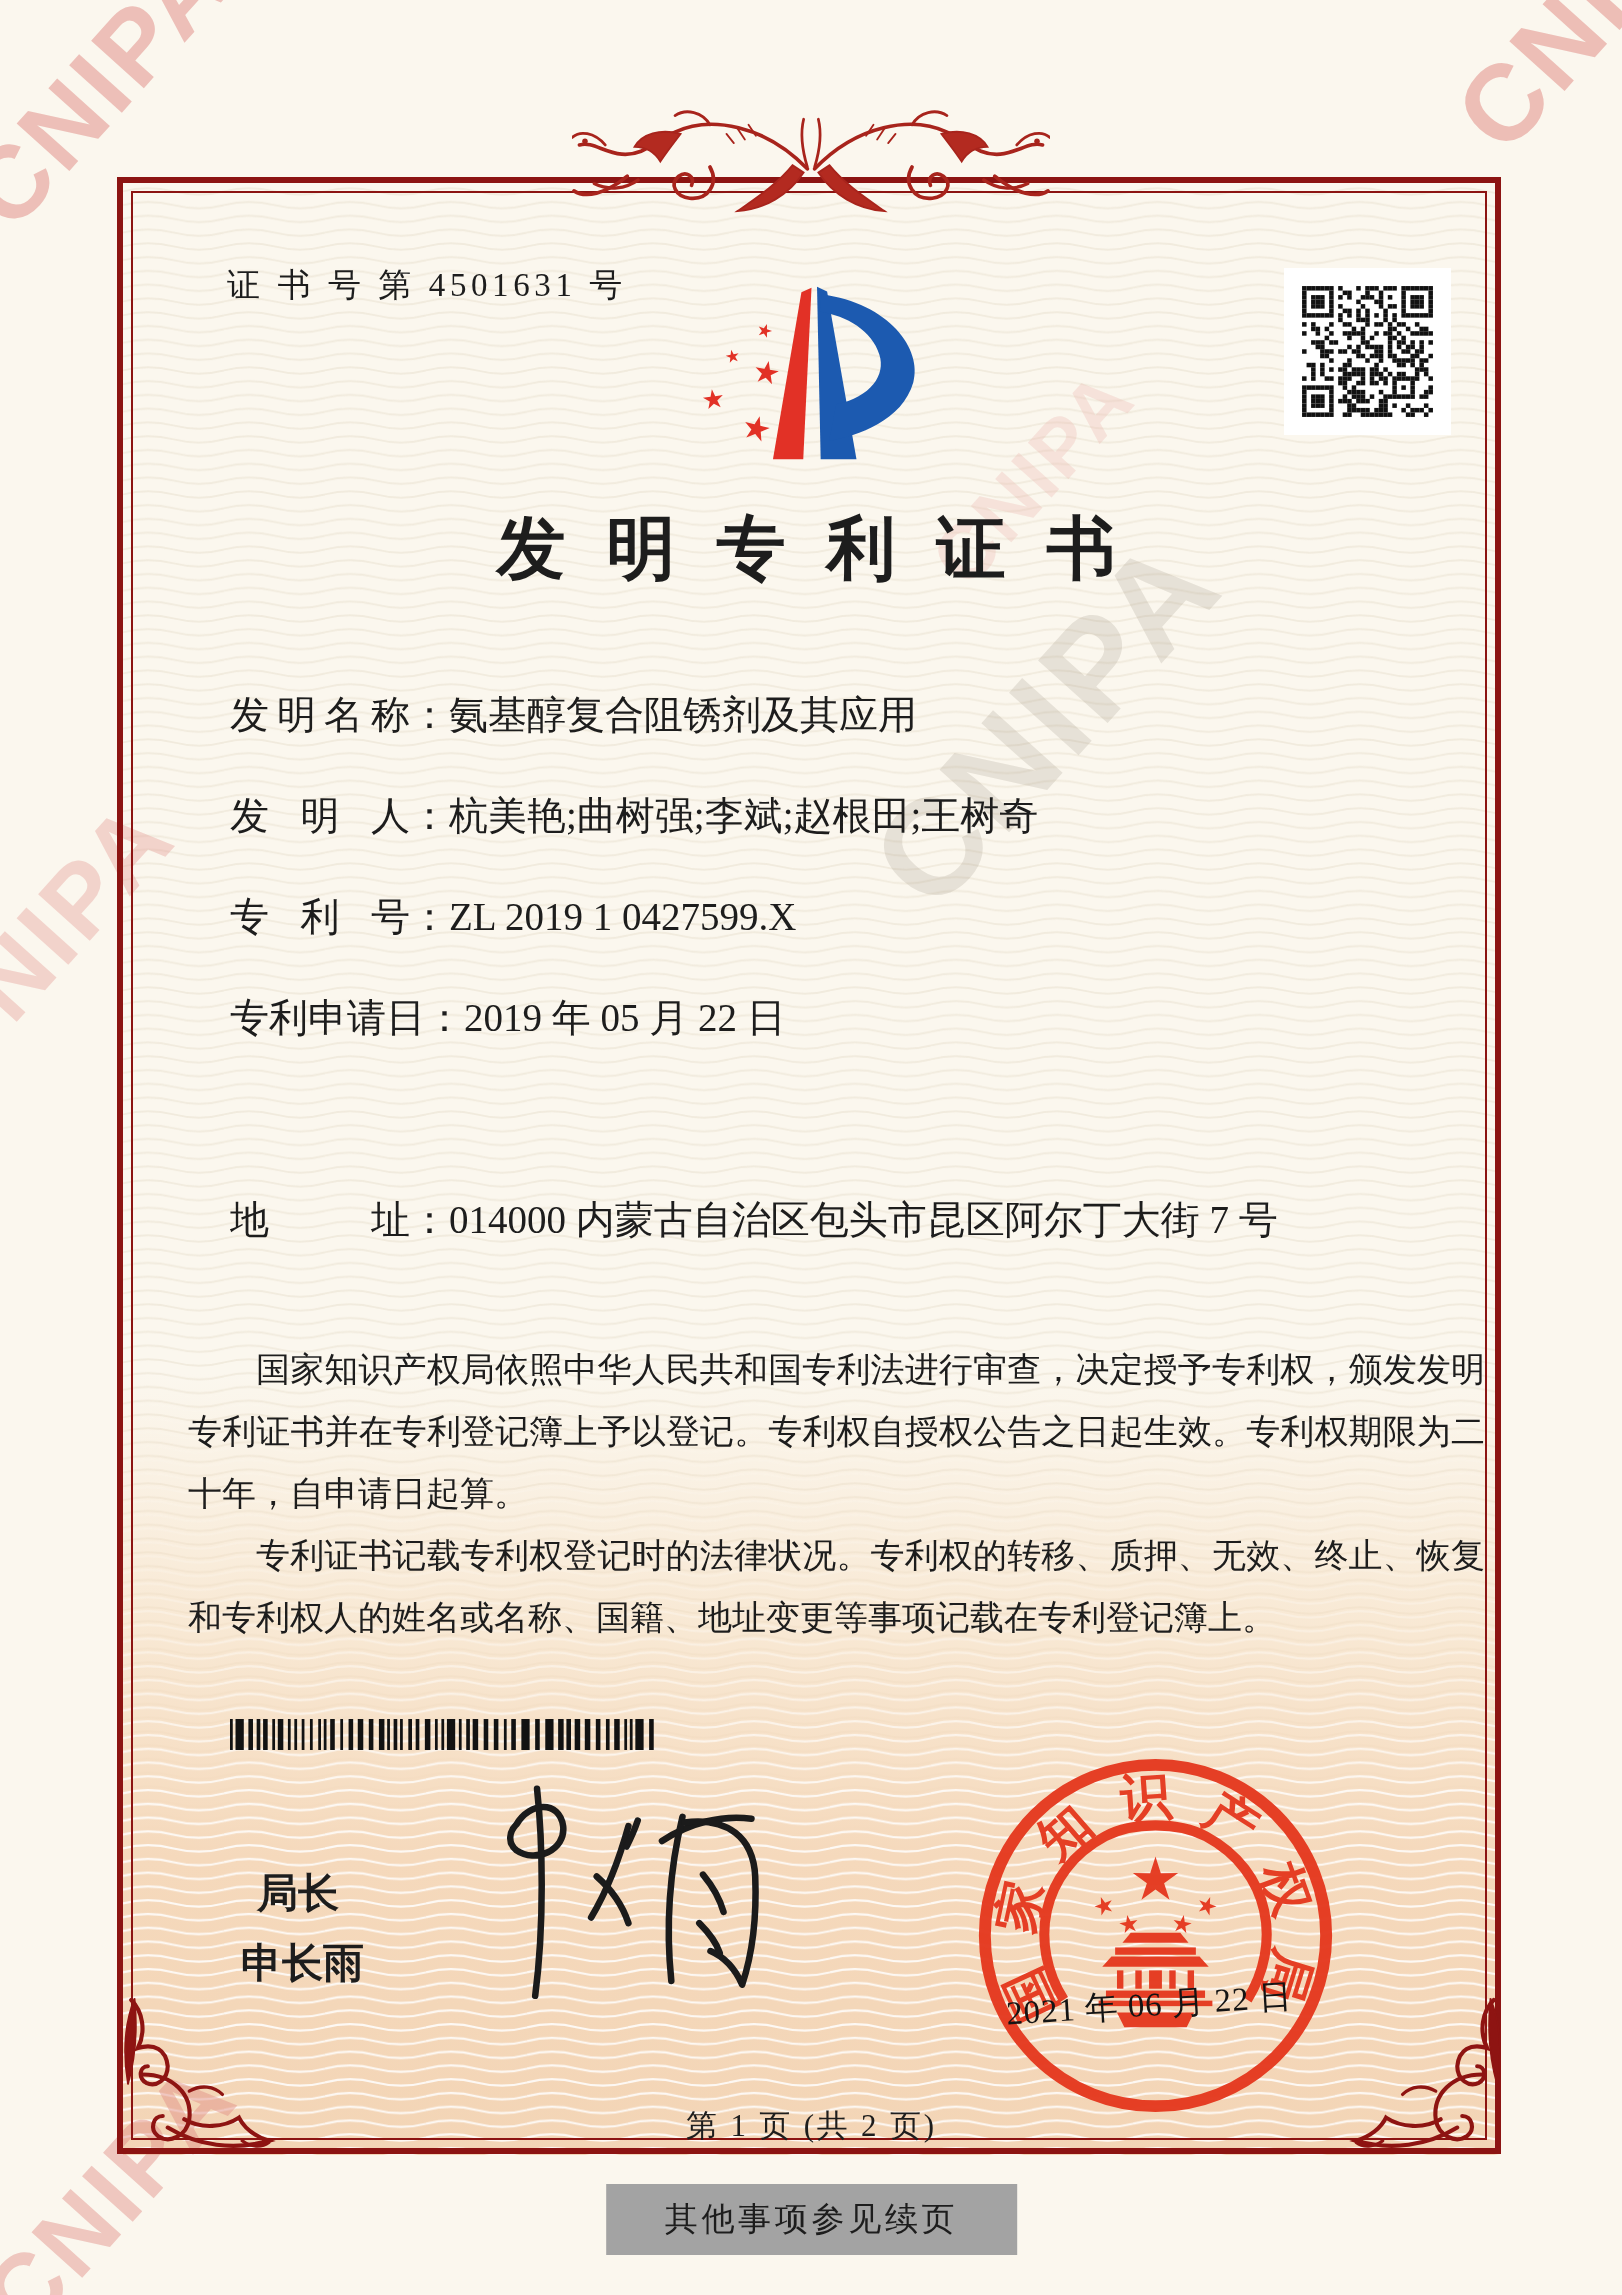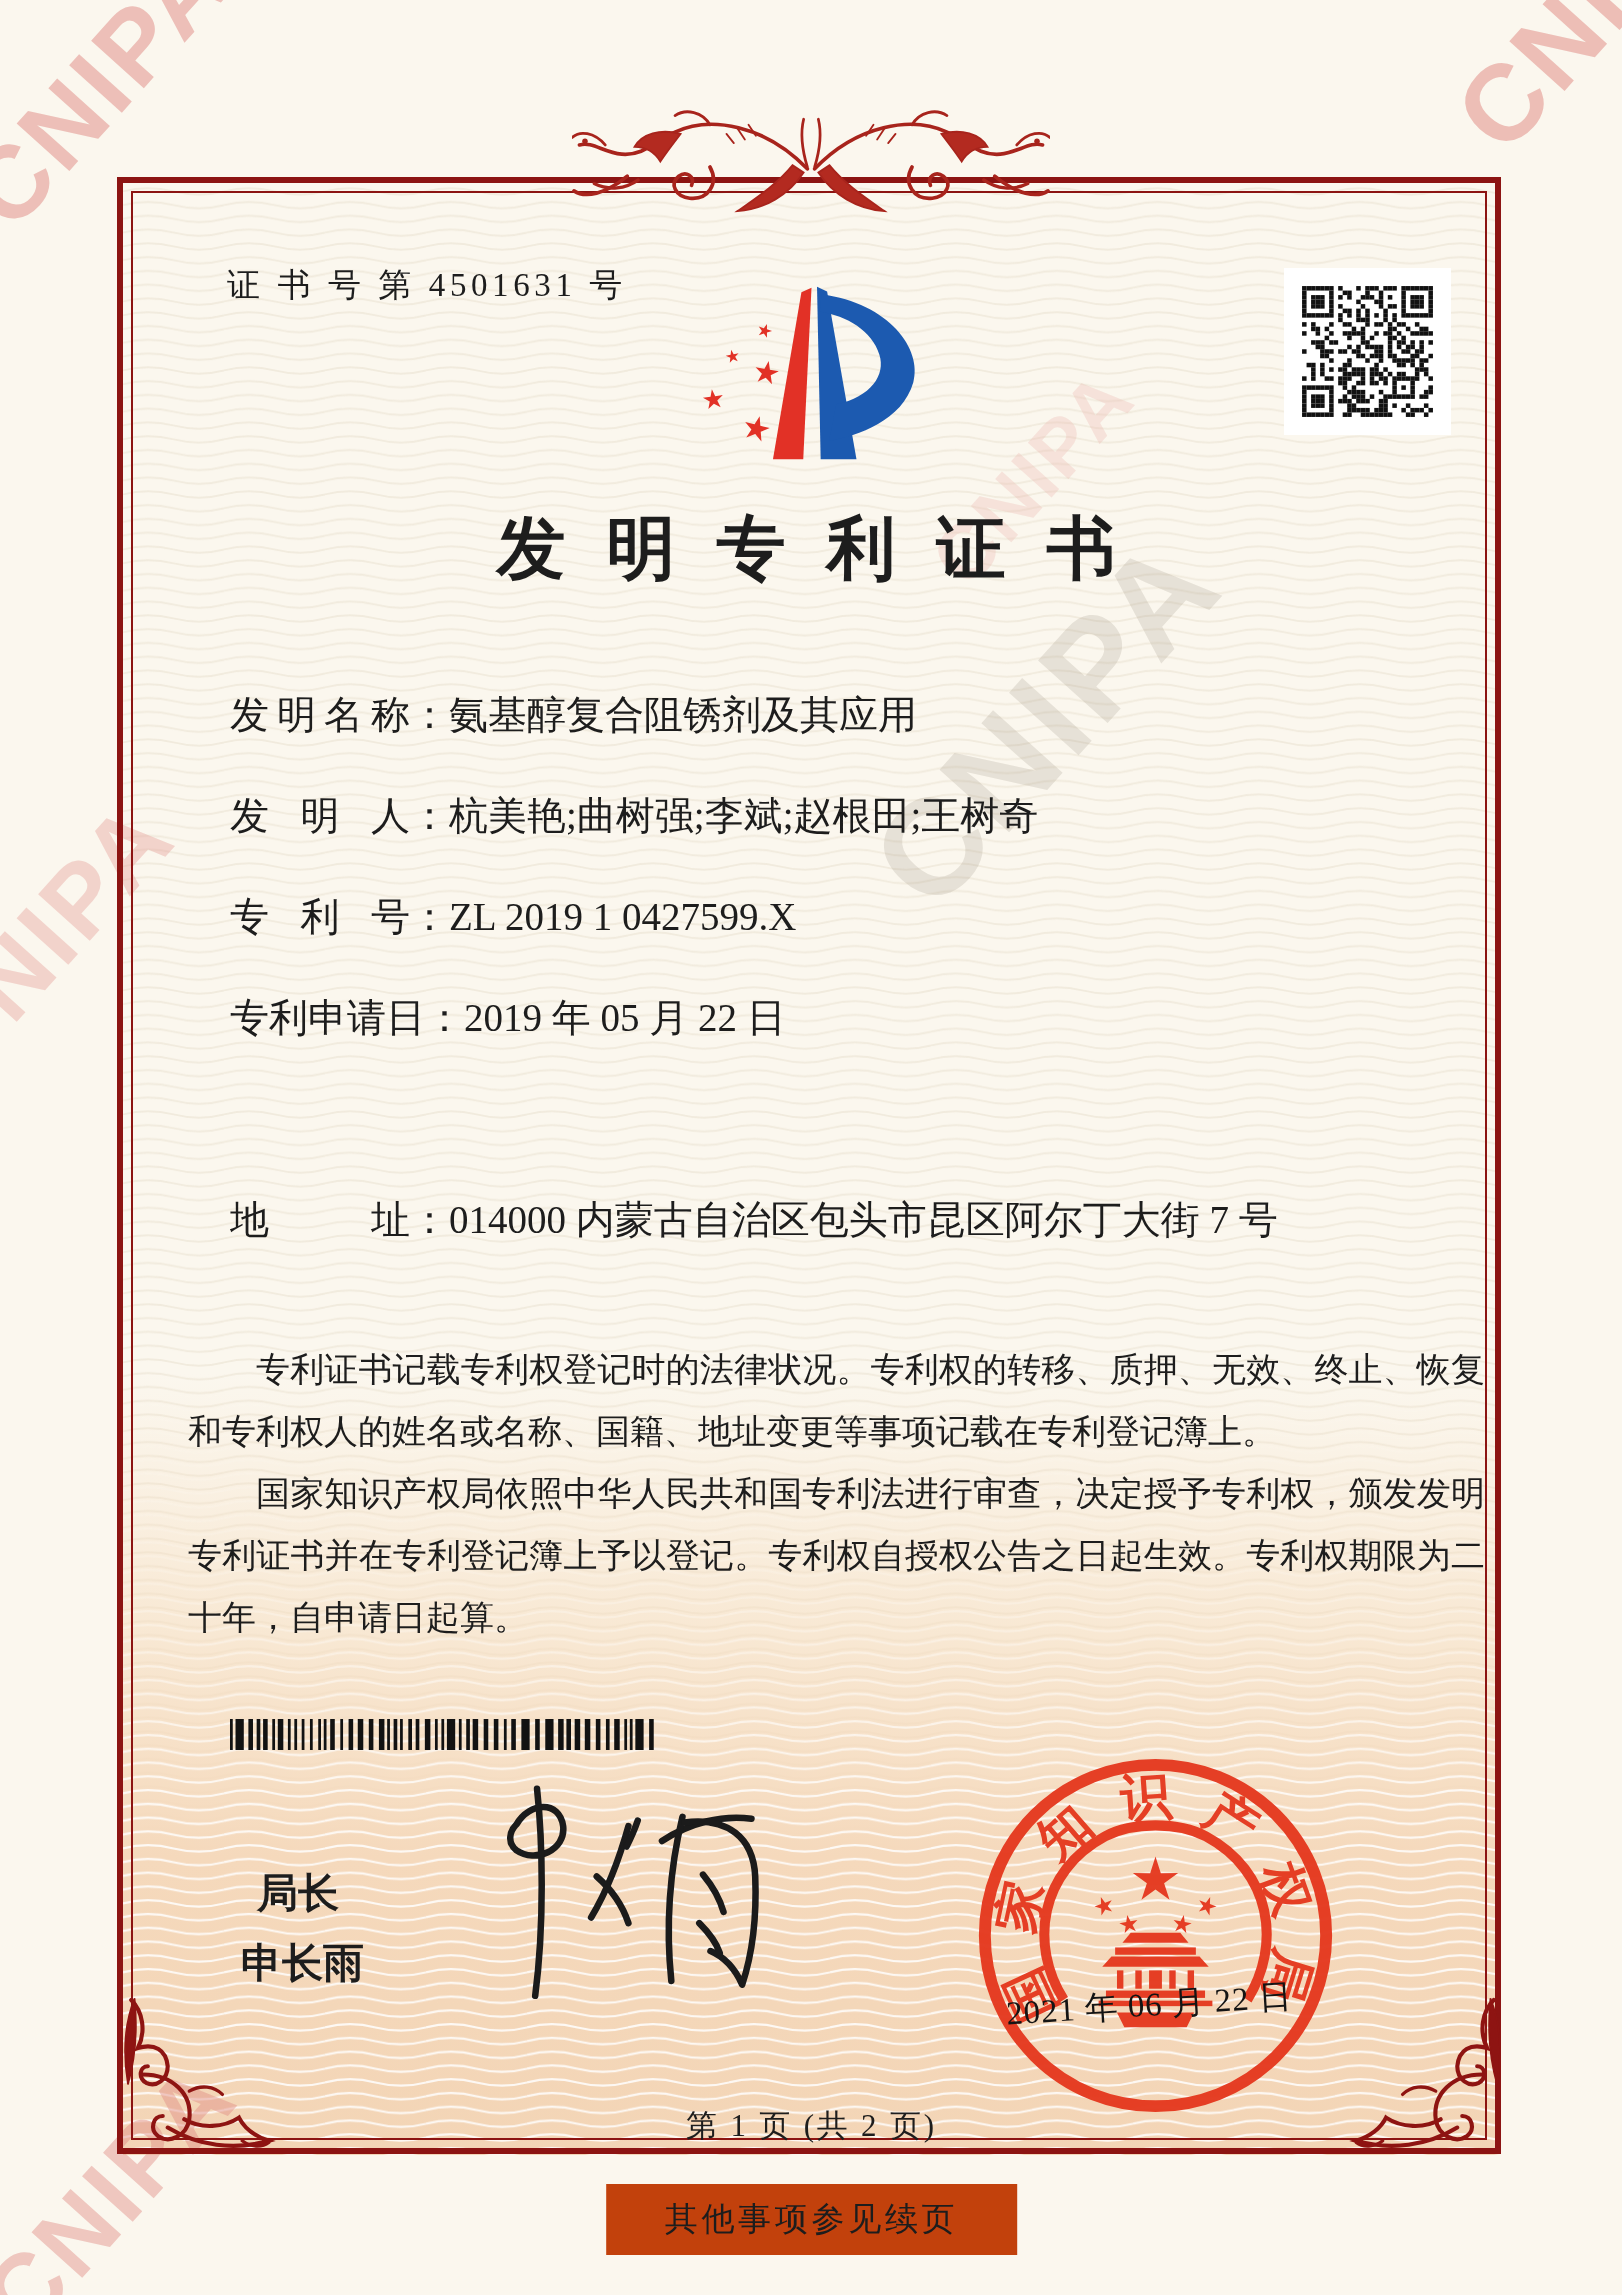--- a/index.html
+++ b/index.html
@@ -50,21 +50,21 @@
   .officer-name{position:absolute;left:241px;top:1936px;z-index:6;font-family:"Liberation Sans","DejaVu Sans",sans-serif;font-size:41px;font-weight:600;}
   .signature{position:absolute;left:455px;top:1783px;width:317px;height:228px;z-index:6;}
 
   .seal{position:absolute;left:972px;top:1752px;width:367px;height:367px;z-index:6;opacity:.97;}
   .sealch{position:absolute;font-size:51px;font-weight:700;color:#e53a20;transform-origin:center;white-space:nowrap;}
   .sealdate{position:absolute;left:1006px;top:1982px;width:312px;z-index:7;font-size:33px;color:#141414;
             transform:rotate(-3.5deg);letter-spacing:0.9px;}
 
   .pageno{position:absolute;left:0;right:0;top:2105px;z-index:6;text-align:center;font-size:31px;letter-spacing:2.8px;}
   .contnote{position:absolute;left:50%;top:2184px;transform:translateX(-50%);z-index:6;
-            background:#c2410c;padding:13px 59px;font-size:33px;letter-spacing:3.7px;}
+            background:#a3a3a3;padding:13px 59px;font-size:33px;letter-spacing:3.7px;}
 </style>
 </head>
 <body>
 
 <div id="page">
 
   <svg class="wavesAll" xmlns="http://www.w3.org/2000/svg" preserveAspectRatio="none" viewBox="0 0 1500 2148" width="1377" height="1973">
     <defs>
       <pattern id="wvA" width="110" height="15" patternUnits="userSpaceOnUse">
         <path d="M0 8 Q 27 1 55 8 T 110 8" fill="none" stroke="#e9e1d0" stroke-width="2"></path>
@@ -547,22 +547,22 @@
     <span class="lbl">专利号</span><span class="val">：ZL 2019 1 0427599.X</span>
   </div>
   <div class="row" style="top:994px">
     <span class="lbl">专利申请日</span><span class="val">：2019 年 05 月 22 日</span>
   </div>
   <div class="row" style="top:1196px">
     <span class="lbl">地址</span><span class="val">：014000  内蒙古自治区包头市昆区阿尔丁大街 7 号</span>
   </div>
 
   <div class="paras">
+    <p>国家知识产权局依照中华人民共和国专利法进行审查，决定授予专利权，颁发发明专利证书并在专利登记簿上予以登记。专利权自授权公告之日起生效。专利权期限为二十年，自申请日起算。</p>
     <p>专利证书记载专利权登记时的法律状况。专利权的转移、质押、无效、终止、恢复和专利权人的姓名或名称、国籍、地址变更等事项记载在专利登记簿上。</p>
-    <p>国家知识产权局依照中华人民共和国专利法进行审查，决定授予专利权，颁发发明专利证书并在专利登记簿上予以登记。专利权自授权公告之日起生效。专利权期限为二十年，自申请日起算。</p>
   </div>
 
   <svg class="barcode" id="barcode" viewBox="0 0 470 34" preserveAspectRatio="none" fill="#121212" xmlns="http://www.w3.org/2000/svg">
       <rect x="0" y="0" width="3" height="34"></rect>
       <rect x="6" y="0" width="9" height="34"></rect>
       <rect x="20" y="0" width="5" height="34"></rect>
       <rect x="29" y="0" width="4" height="34"></rect>
       <rect x="36" y="0" width="5" height="34"></rect>
       <rect x="46" y="0" width="3" height="34"></rect>
       <rect x="52" y="0" width="6" height="34"></rect>

